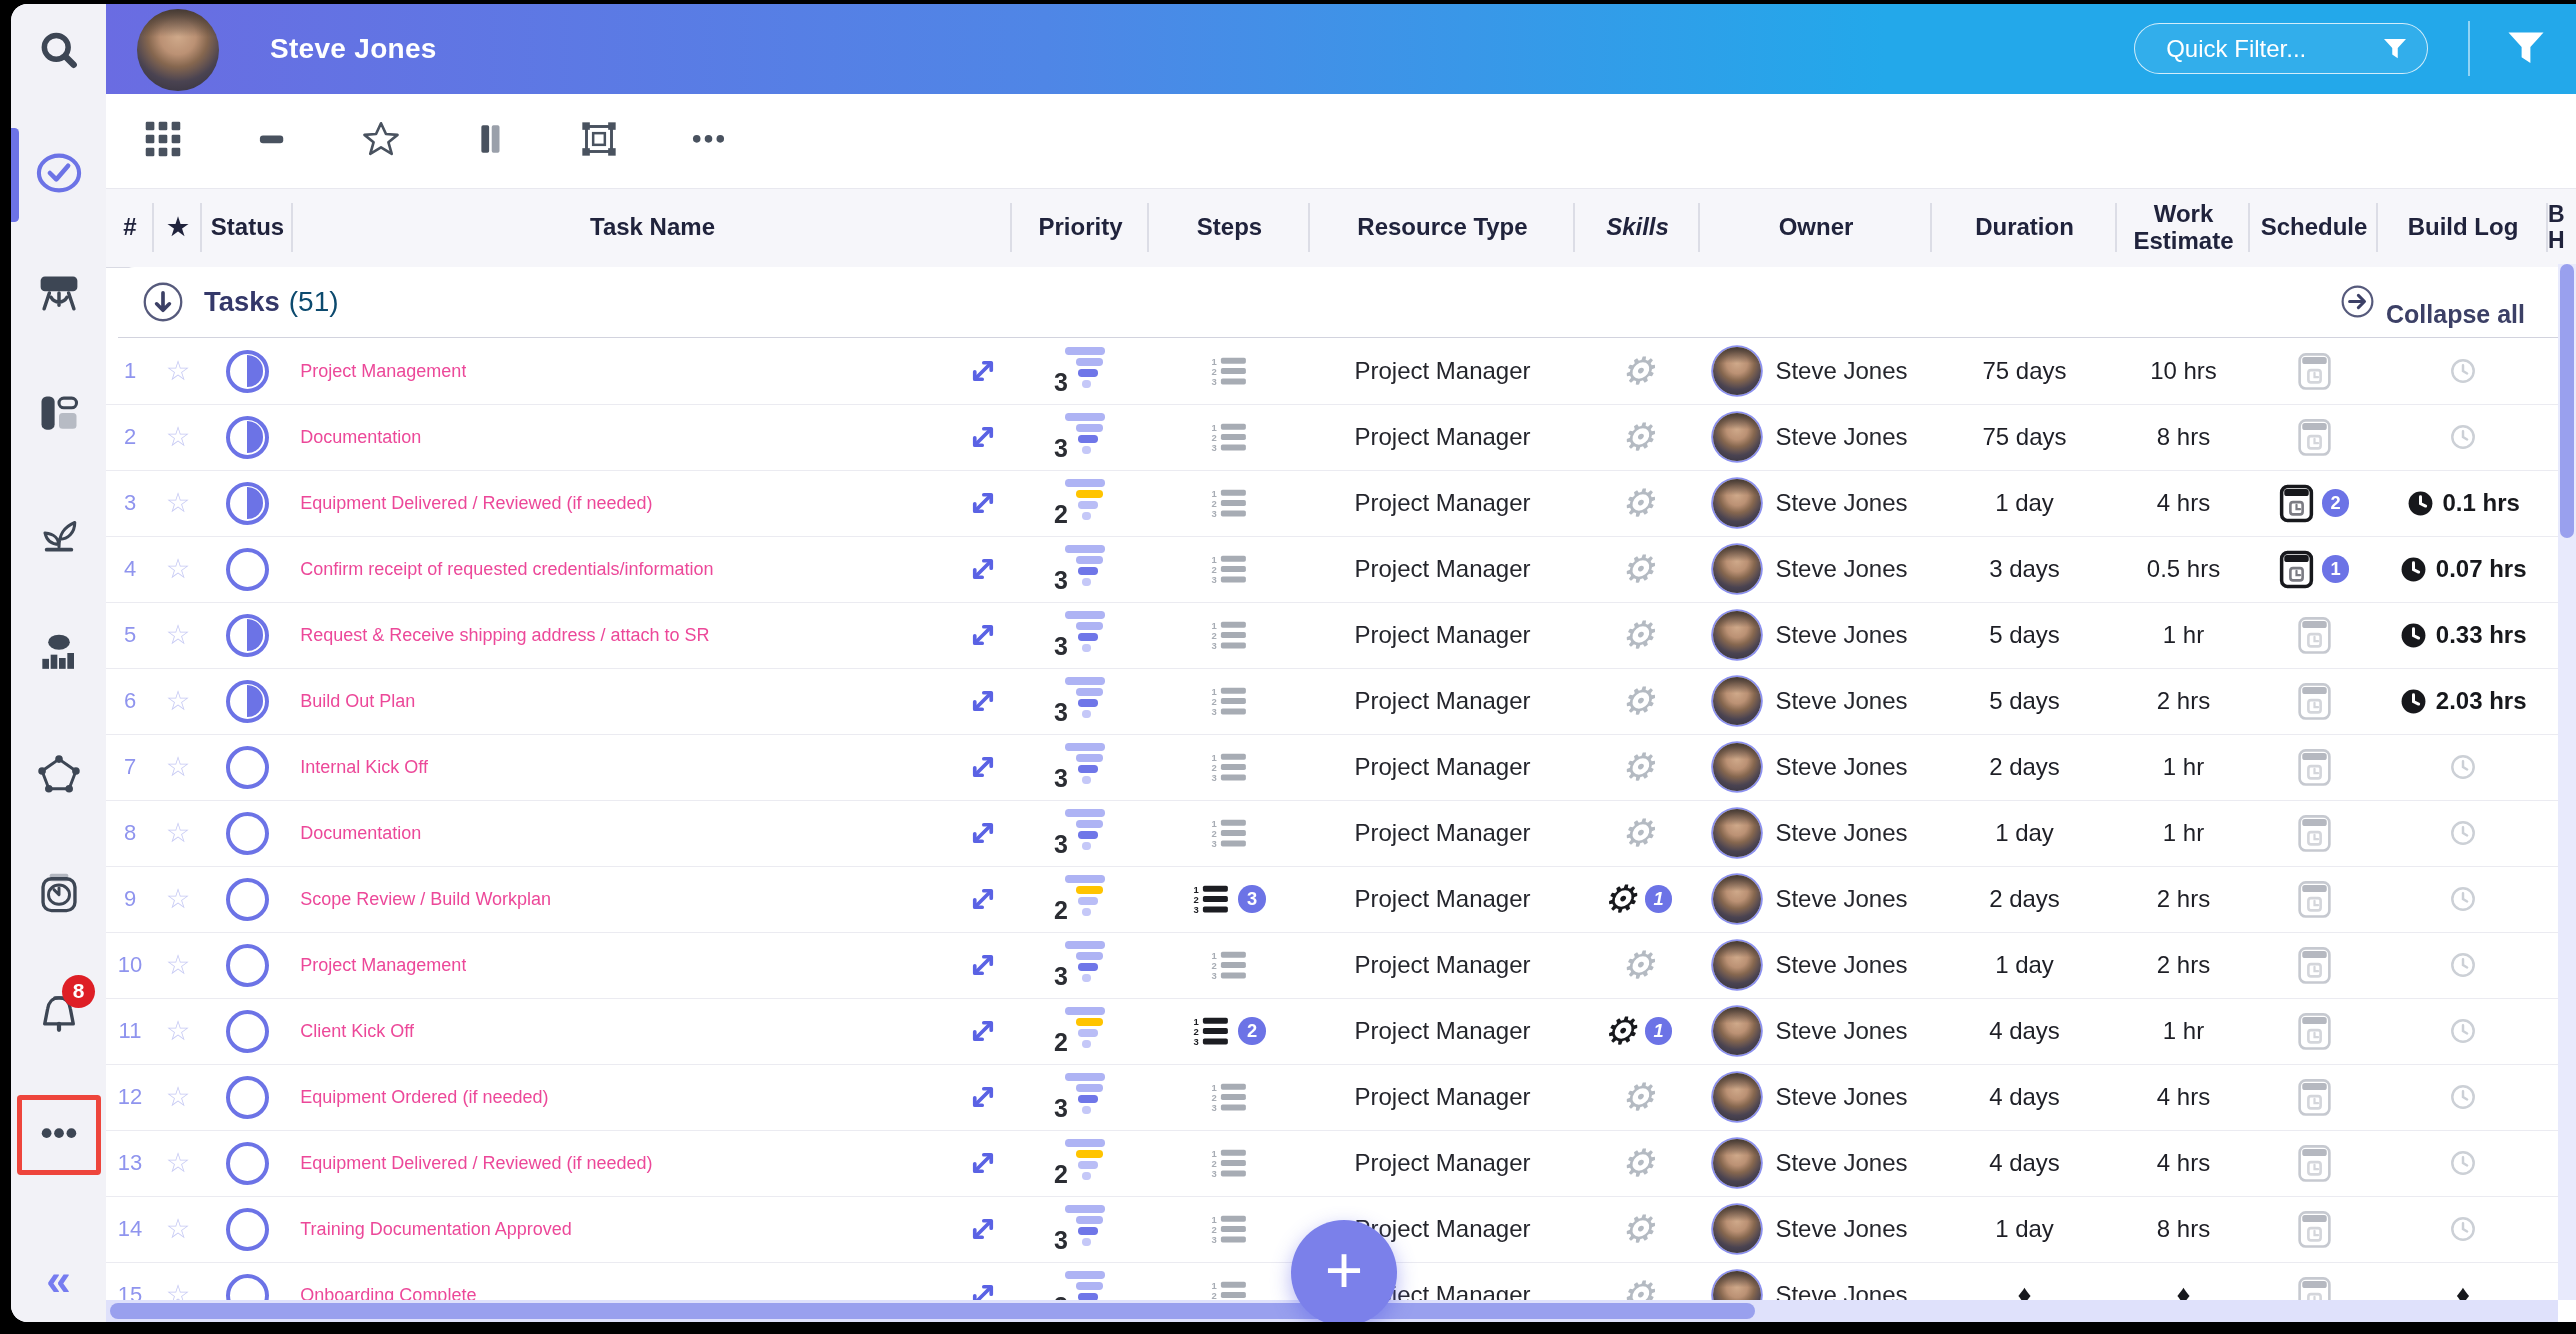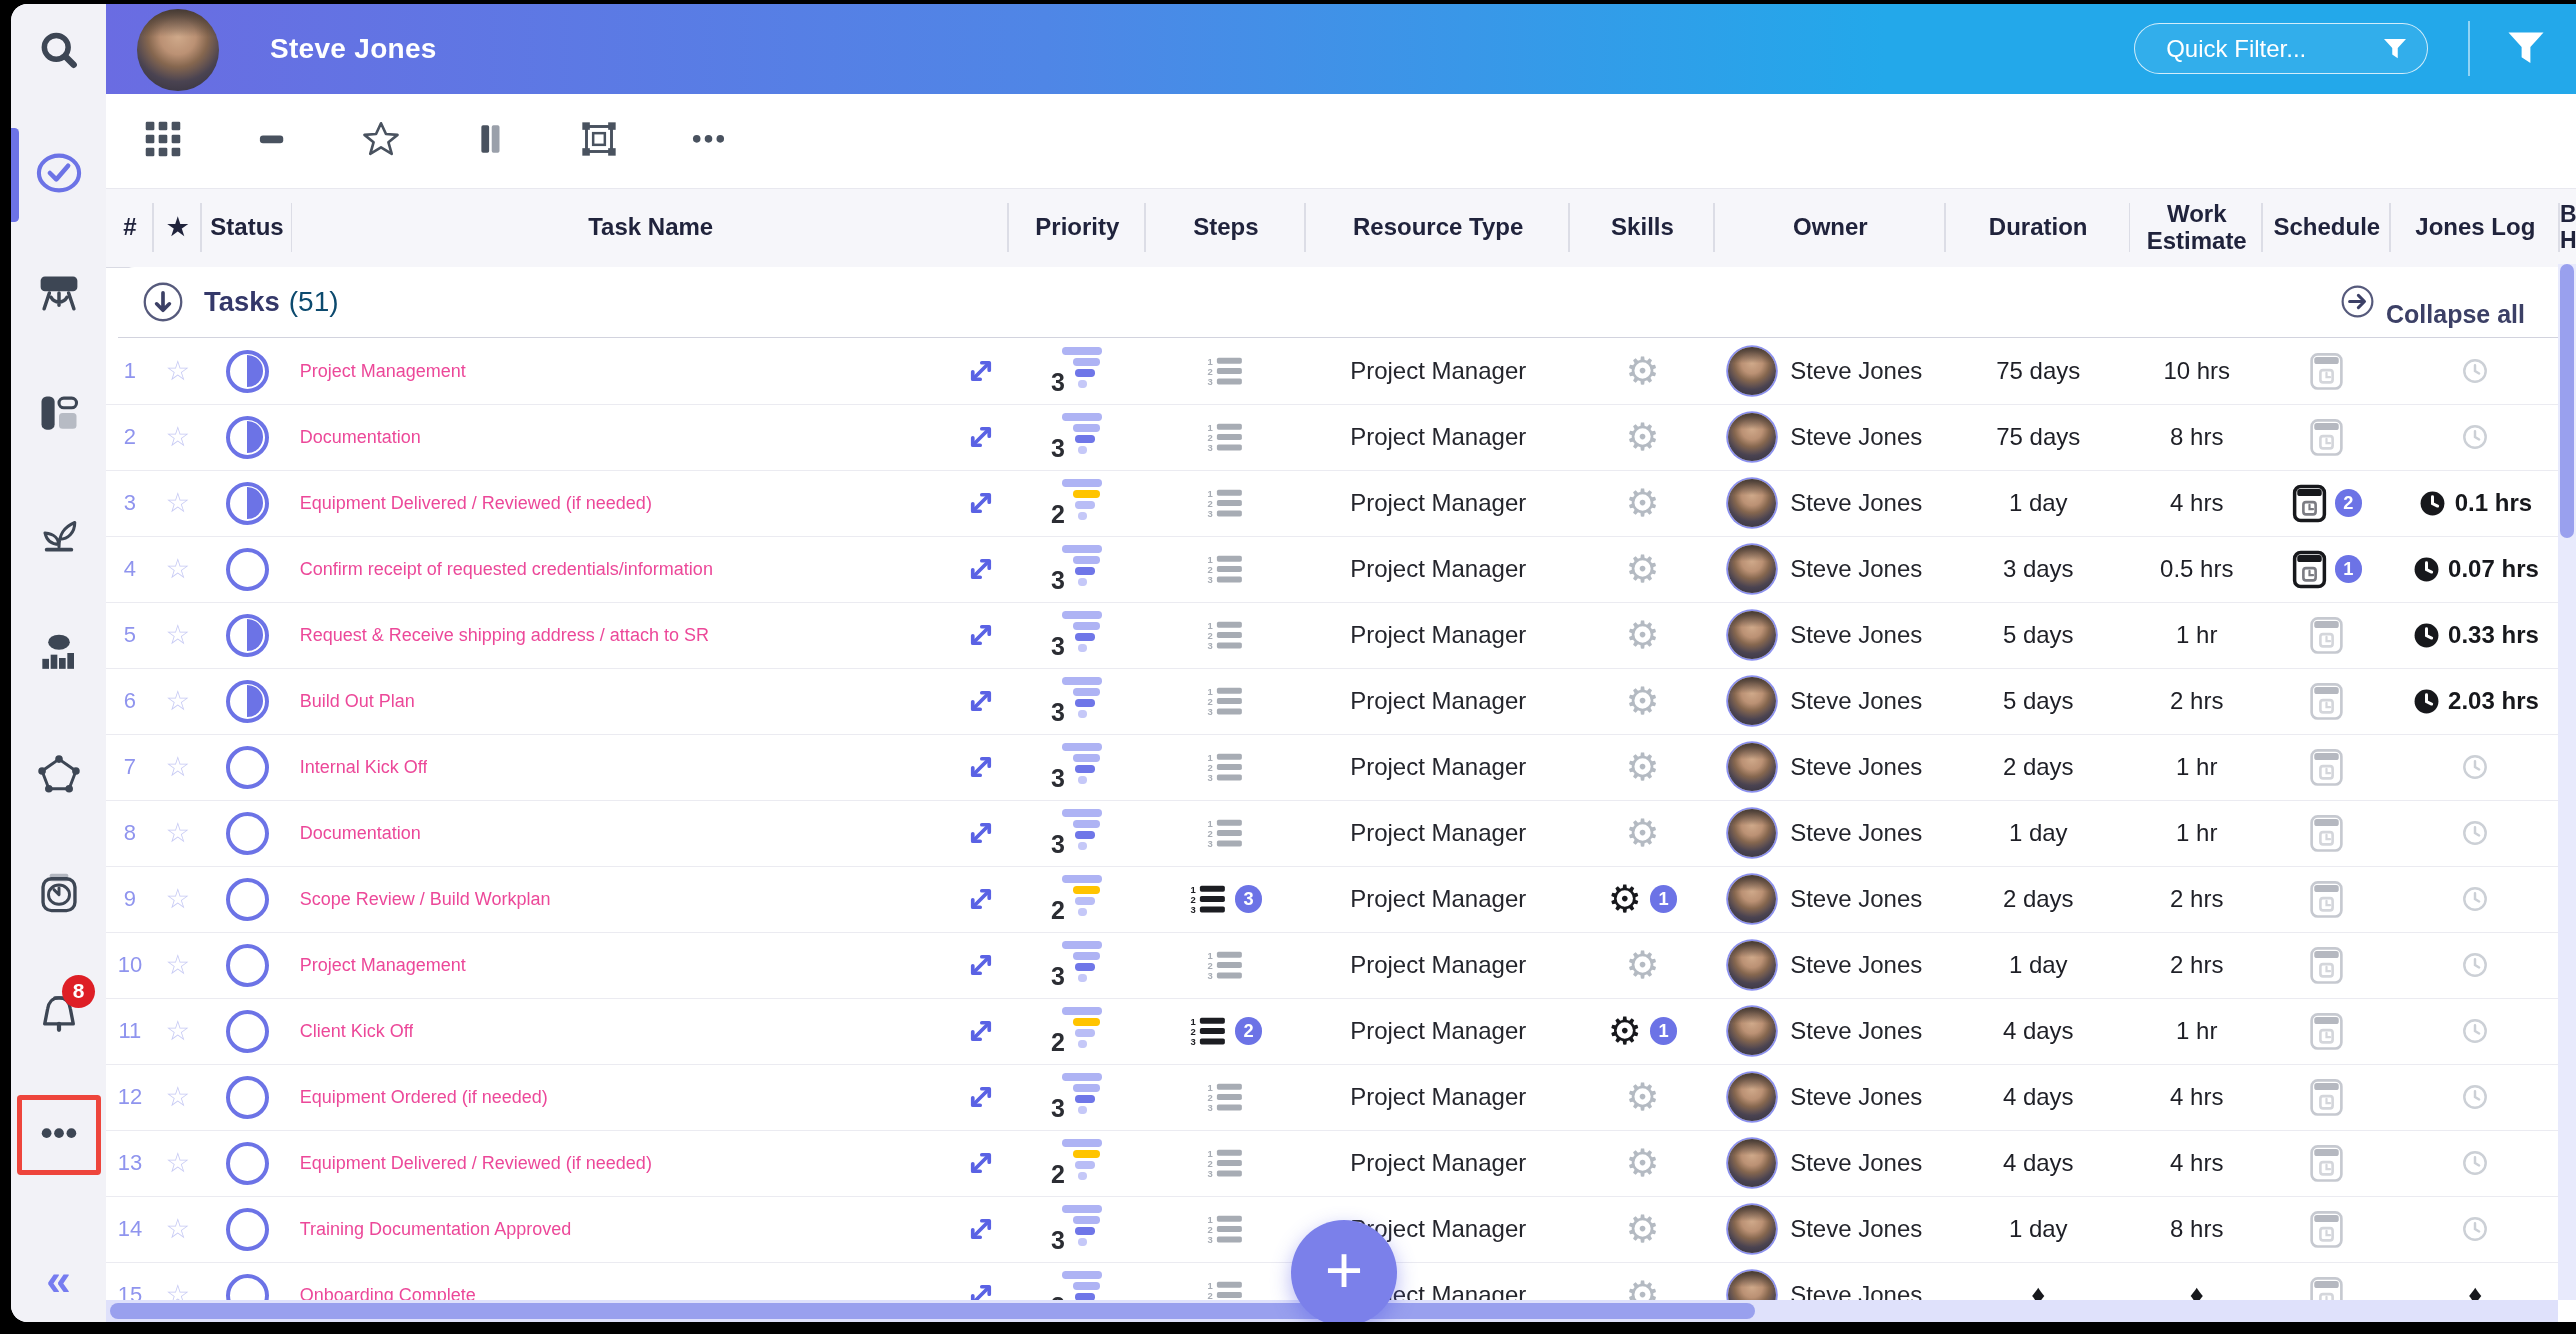--- a/index.html
+++ b/index.html
@@ -65,21 +65,21 @@
     position:absolute;left:0;top:185px;right:0;height:79px;background:#f6f6fa;
     display:flex;align-items:center;border-bottom:0.9px solid #d9dae3;box-sizing:border-box;
   }
   .hc{
     height:100%;display:flex;align-items:center;justify-content:center;position:relative;
     color:#20233c;font-size:24px;font-weight:bold;text-align:center;line-height:1.1;box-sizing:border-box;
   }
   .hc::after{content:"";position:absolute;right:0;top:14.6px;height:49px;width:1.8px;background:#dcdde6;}
   .hc.nodiv::after{display:none;}
   .c0{width:48px;}.c1{width:48px;}.c2{width:91px;}.c3{width:719px;}
-  .c4{width:137px;}.c5{width:161px;}.c6{width:265px;}.c7{width:145px;}
+  .c4{width:137px;}.c5{width:161px;}.c6{width:265px;}.c7{width:125px;font-style:italic;}
   .c8{width:232px;}.c9{width:185px;}.c10{width:133px;}.c11{width:128px;}
   .c12{width:170px;}.c13{width:16px;overflow:hidden;text-align:right;}
   .hc.c10{padding:0 12.8px;}
   .hc.c13{justify-content:flex-start;white-space:normal;word-break:break-all;font-size:23px;}
   
   .group-row{
     position:absolute;left:12px;top:263px;right:0;height:71px;background:#fff;
     border-radius:16.5px 16.5px 0 0;border-bottom:1.8px solid #d2d3de;display:flex;align-items:center;box-sizing:border-box;
   }
   .group-toggle{margin-left:24px;display:flex;cursor:pointer;}
@@ -325,21 +325,21 @@
         <div class="hc c9">
           <span>Duration</span>
         </div>
         <div class="hc c10">
           <span>Work Estimate</span>
         </div>
         <div class="hc c11">
           <span>Schedule</span>
         </div>
         <div class="hc c12">
-          <span>Jones Log</span>
+          <span>Build Log</span>
         </div>
         <div class="hc c13 nodiv">
           <span>B H</span>
         </div>
       </div>
 
     <div class="group-row">
       <span class="group-toggle">
         <svg viewBox="0 0 46 46" width="42" height="42">
           <circle cx="23" cy="23" r="20" fill="none" stroke="#565a7c" stroke-width="2.5"></circle>

